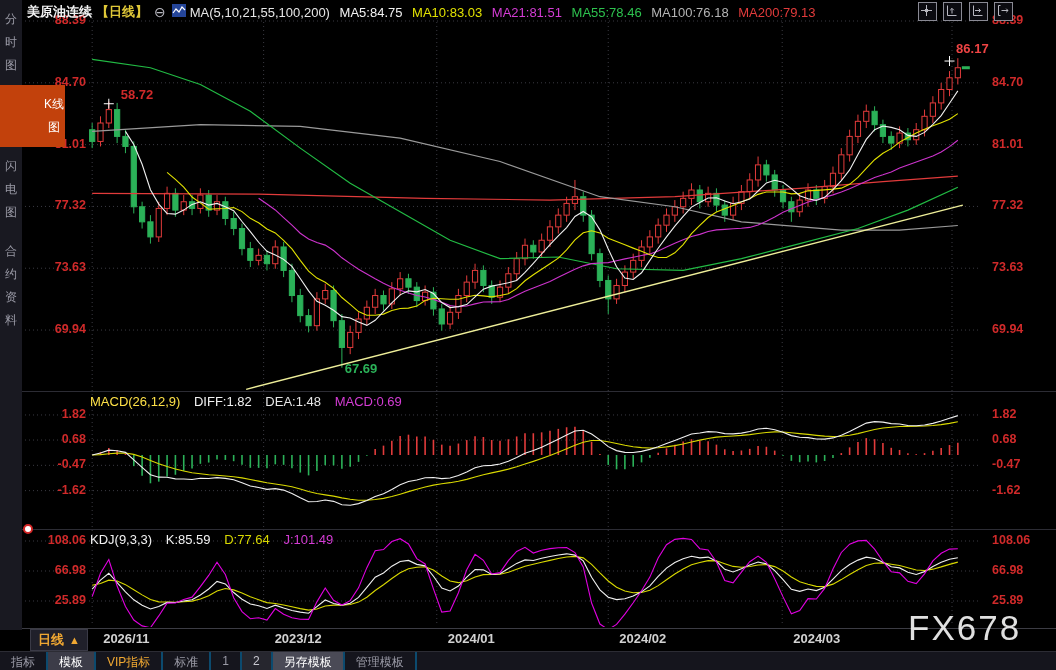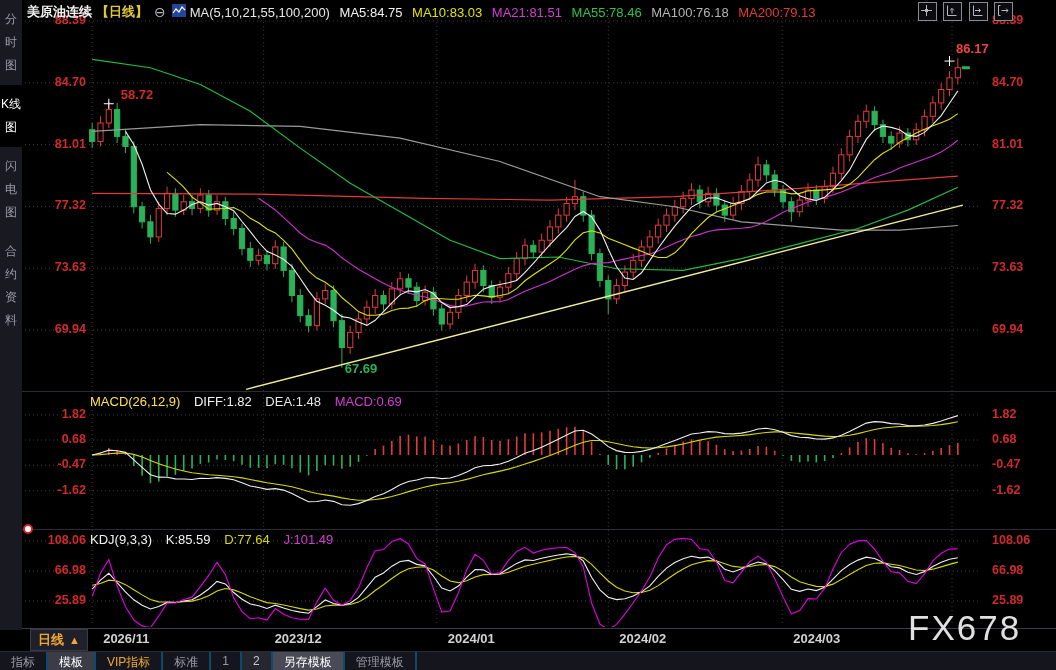--- a/index.html
+++ b/index.html
@@ -2,21 +2,21 @@
 <html><head>
 <meta charset="utf-8">
 <style>
   html,body{margin:0;padding:0;}
   body{width:1056px;height:670px;background:#000;overflow:hidden;position:relative;
        font-family:"Liberation Sans","DejaVu Sans",sans-serif;color:#ddd;}
   
   .sidebar{position:absolute;left:0;top:0;width:22px;height:630px;background:#191921;z-index:6;}
   .side-item{width:22px;padding:8px 0;color:#9a9aa6;font-size:12px;line-height:23px;
              text-align:center;word-break:break-all;cursor:pointer;}
-  .side-item.active{background:#000000;color:#fff;}
+  .side-item.active{background:#c2410c;color:#fff;padding-left:43px;}
   
   .topbar{position:absolute;left:27px;top:3px;height:18px;font-size:13px;white-space:nowrap;z-index:7;}
   .topbar .t{margin-right:6px;vertical-align:middle;}
   .title{color:#f2f2f2;font-weight:700;}
   .period{color:#e0c838;font-weight:700;margin-left:-2px;}
   .collapse{color:#b8b8c0;font-size:14px;}
   .chart-ico{display:inline-block;width:14px;height:13px;vertical-align:-2px;margin-right:4px;}
   .ma-group{color:#e6e6e6;}
   .top-icons{position:absolute;left:916px;top:2px;z-index:7;white-space:nowrap;}
   .icon-box{display:inline-block;width:17px;height:17px;border:1px solid #8a8a94;margin-left:2px;

